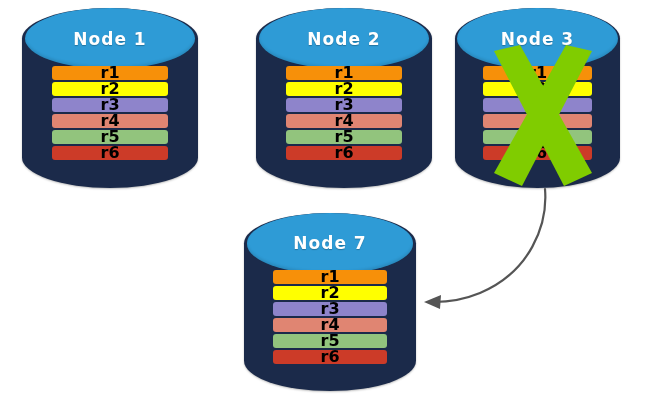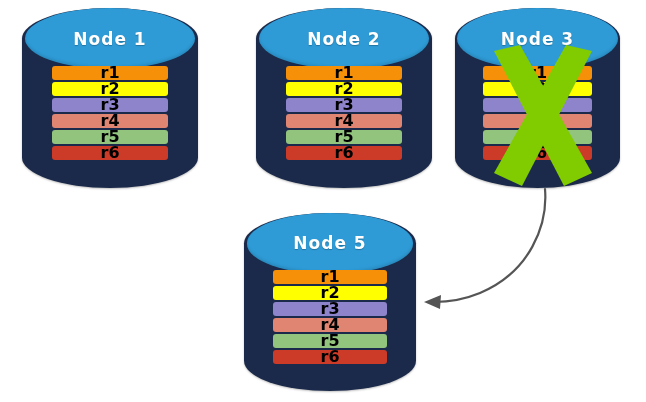--- a/index.html
+++ b/index.html
@@ -144,21 +144,21 @@
   <svg class="cross" style="left:490px; top:45px;" width="106" height="145" viewBox="0 0 106 145">
     <g fill="#80cc00">
       <polygon points="4,6 30,0 102,128 74,141"></polygon>
       <polygon points="102,6 76,0 4,128 32,141"></polygon>
     </g>
   </svg>
 
   <div class="node" style="left:244px; top:213px; width:172px; height:178px;">
     <div class="node-body"></div>
     <div class="node-top"></div>
-    <div class="node-title">Node  5</div>
+    <div class="node-title">Node  7</div>
     <div class="rows">
       <div class="row" style="background:#f79009">r1</div>
       <div class="row" style="background:#ffff00">r2</div>
       <div class="row" style="background:#8e84cb">r3</div>
       <div class="row" style="background:#e08572">r4</div>
       <div class="row" style="background:#92c47d">r5</div>
       <div class="row" style="background:#cc3b28">r6</div>
     </div>
   </div>
 

